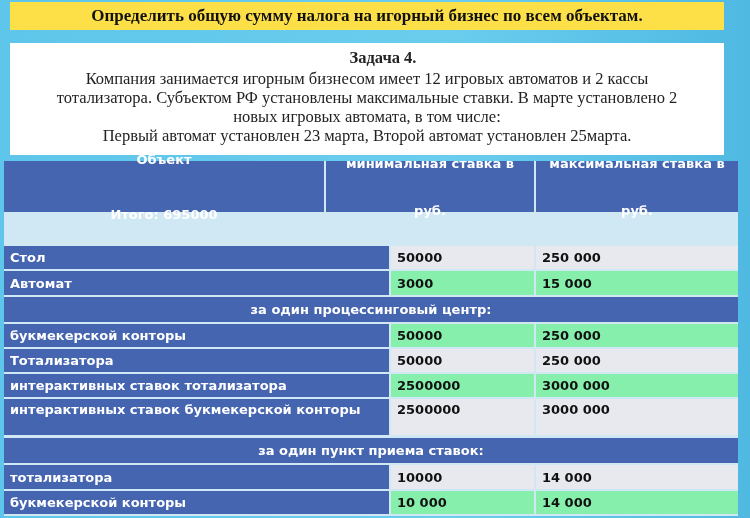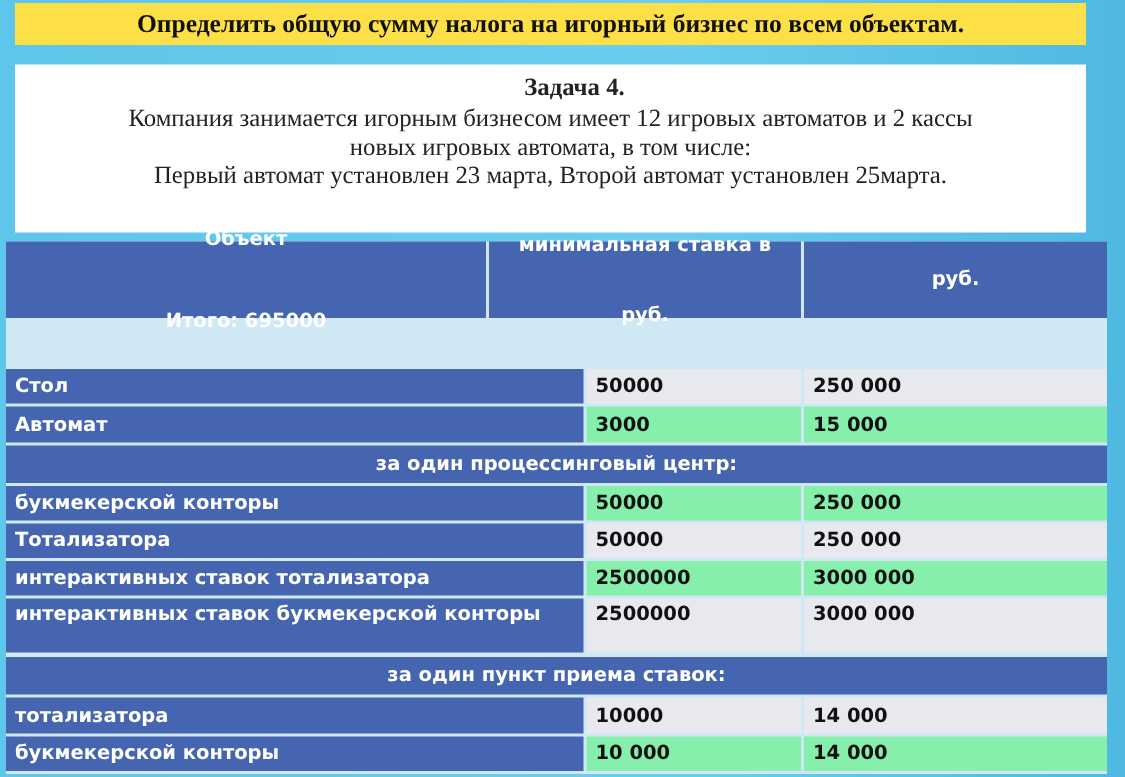--- a/index.html
+++ b/index.html
@@ -43,36 +43,38 @@
 </head>
 <body>
 
 <div class="title-box">
   <span>Определить общую сумму  налога  на  игорный бизнес по всем объектам.</span>
 </div>
 
 <div class="task-box">
   <div class="task-title">Задача 4.</div>
   <div class="task-line">Компания занимается игорным бизнесом  имеет 12 игровых автоматов и 2 кассы</div>
+  <div class="task-line">тотализатора.  Субъектом РФ  установлены максимальные ставки.   В марте установлено 2</div>
   <div class="task-line">новых игровых автомата, в том числе:</div>
   <div class="task-line">Первый автомат установлен  23 марта, Второй автомат  установлен  25марта.</div>
 </div>
 
 <div class="table" style="height:355px;">
 
   <div class="row hdr" style="top:0;">
     <div class="cell blue" style="width:320px;height:51px;margin-right:2px;">
       <div style="margin-bottom:8px;">Объект</div>
       <div>Итого: 695000</div>
     </div>
     <div class="cell blue" style="width:208px;height:51px;margin-right:2px;">
       <div>минимальная ставка в</div>
       <div>руб.</div>
     </div>
     <div class="cell blue" style="width:202px;height:51px;">
+      <div>максимальная ставка в</div>
       <div>руб.</div>
     </div>
   </div>
 
   <div class="row" style="top:85px;">
     <div class="cell blue label" style="width:385px;height:23px;margin-right:2px;">Стол</div>
     <div class="cell light1 val" style="width:143px;height:23px;margin-right:2px;">50000</div>
     <div class="cell light1 val" style="width:202px;height:23px;">250 000</div>
   </div>
   <div class="row" style="top:110px;">

